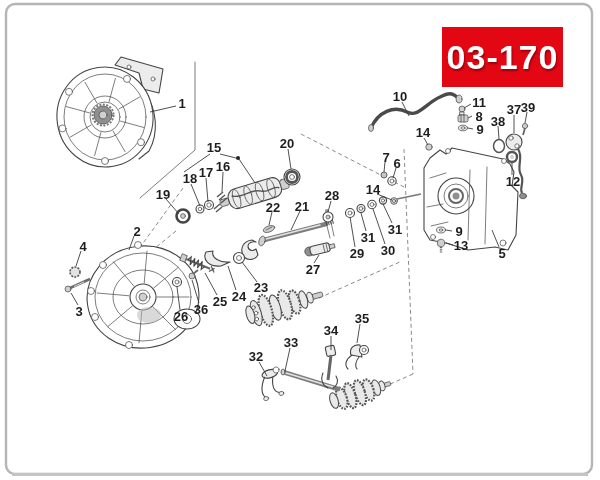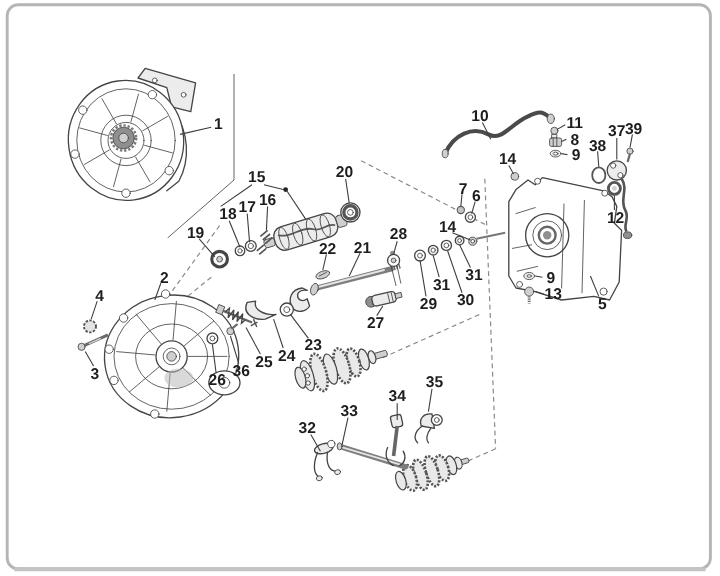--- a/index.html
+++ b/index.html
@@ -425,13 +425,16 @@
         <text x="201" y="309" class="callout">36</text>
         <line x1="514" y1="115" x2="514" y2="133" class="leader"></line>
         <text x="514" y="109" class="callout">37</text>
         <line x1="498" y1="126" x2="499" y2="139" class="leader"></line>
         <text x="498" y="121" class="callout">38</text>
         <line x1="527" y1="112" x2="525" y2="123" class="leader"></line>
         <text x="528" y="107" class="callout">39</text>
       </g>
 </svg>
 
+<div class="badge">
+  <span>03-170</span>
 </div>
+</div>
 
 </body></html>

